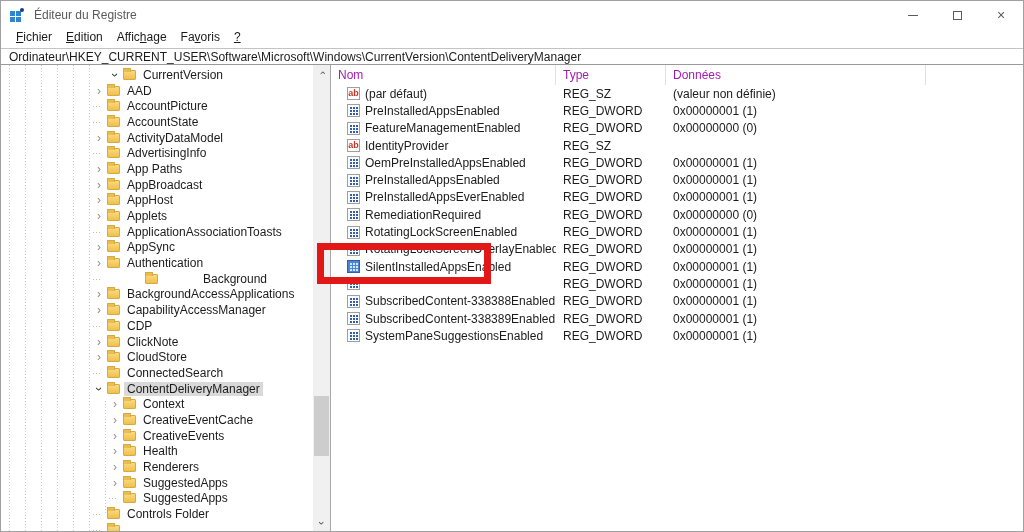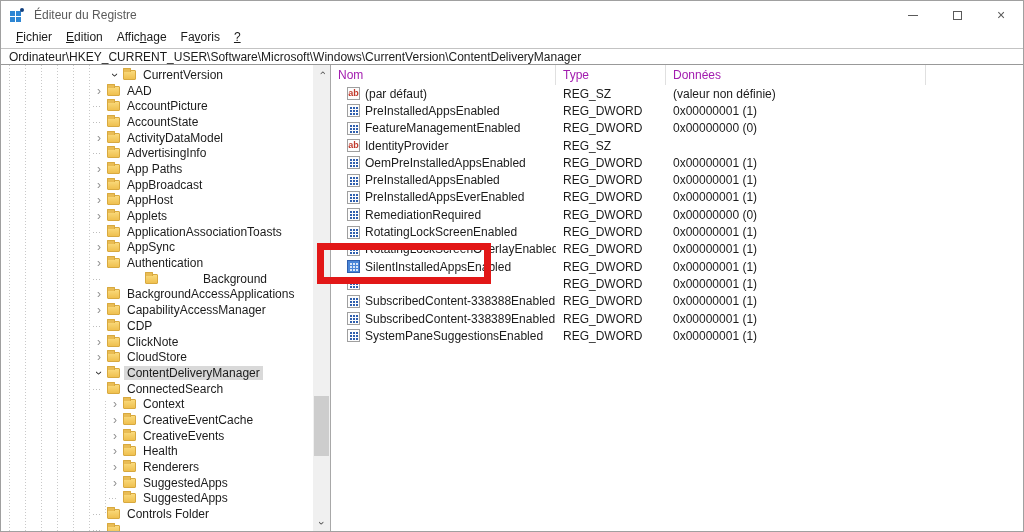--- a/index.html
+++ b/index.html
@@ -216,28 +216,28 @@
     <span class="chev">›</span>
     <span class="folder"></span>
     <span class="tree-label">ClickNote</span>
   </div>
           <div class="tree-row" style="padding-left: 92px;">
     <span class="chev">›</span>
     <span class="folder"></span>
     <span class="tree-label">CloudStore</span>
   </div>
           <div class="tree-row" style="padding-left: 92px;">
+    <span class="dash"></span>
+    <span class="folder"></span>
+    <span class="tree-label">ConnectedSearch</span>
+  </div>
+          <div class="tree-row" style="padding-left: 92px;">
     <span class="chev open">›</span>
     <span class="folder"></span>
     <span class="tree-label selected">ContentDeliveryManager</span>
-  </div>
-          <div class="tree-row" style="padding-left: 92px;">
-    <span class="dash"></span>
-    <span class="folder"></span>
-    <span class="tree-label">ConnectedSearch</span>
   </div>
           <div class="tree-row" style="padding-left: 108px;">
     <span class="chev">›</span>
     <span class="folder"></span>
     <span class="tree-label">Context</span>
   </div>
           <div class="tree-row" style="padding-left: 108px;">
     <span class="chev">›</span>
     <span class="folder"></span>
     <span class="tree-label">CreativeEventCache</span>

